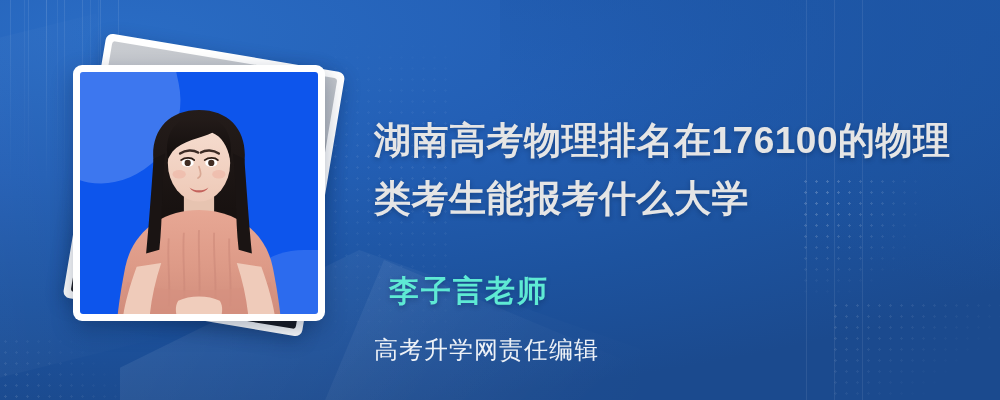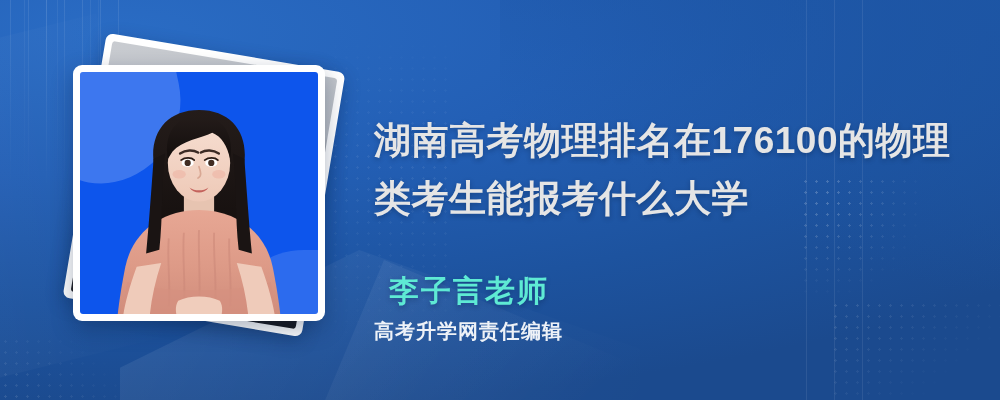--- a/index.html
+++ b/index.html
@@ -172,25 +172,24 @@
     position: absolute;
     left: 389px; top: 271px;
     color: #5eead4;
     font-size: 30px;
     font-weight: bold;
     letter-spacing: 2px;
     text-shadow: 0 2px 5px rgba(5,24,56,0.30);
   }
   .author-role {
     position: absolute;
-    left: 374px; top: 318px;
+    left: 374px; top: 334px;
     color: rgba(255,255,255,0.92);
-    font-size: 20px;
+    font-size: 24px;
     letter-spacing: 1px;
-    font-weight: bold;
   }
 </style>
 </head>
 <body>
 
 <div id="banner">
 
   <div class="bg-base"></div>
   <div class="bg-topright-wash"></div>
   <div class="corner-left"></div>

